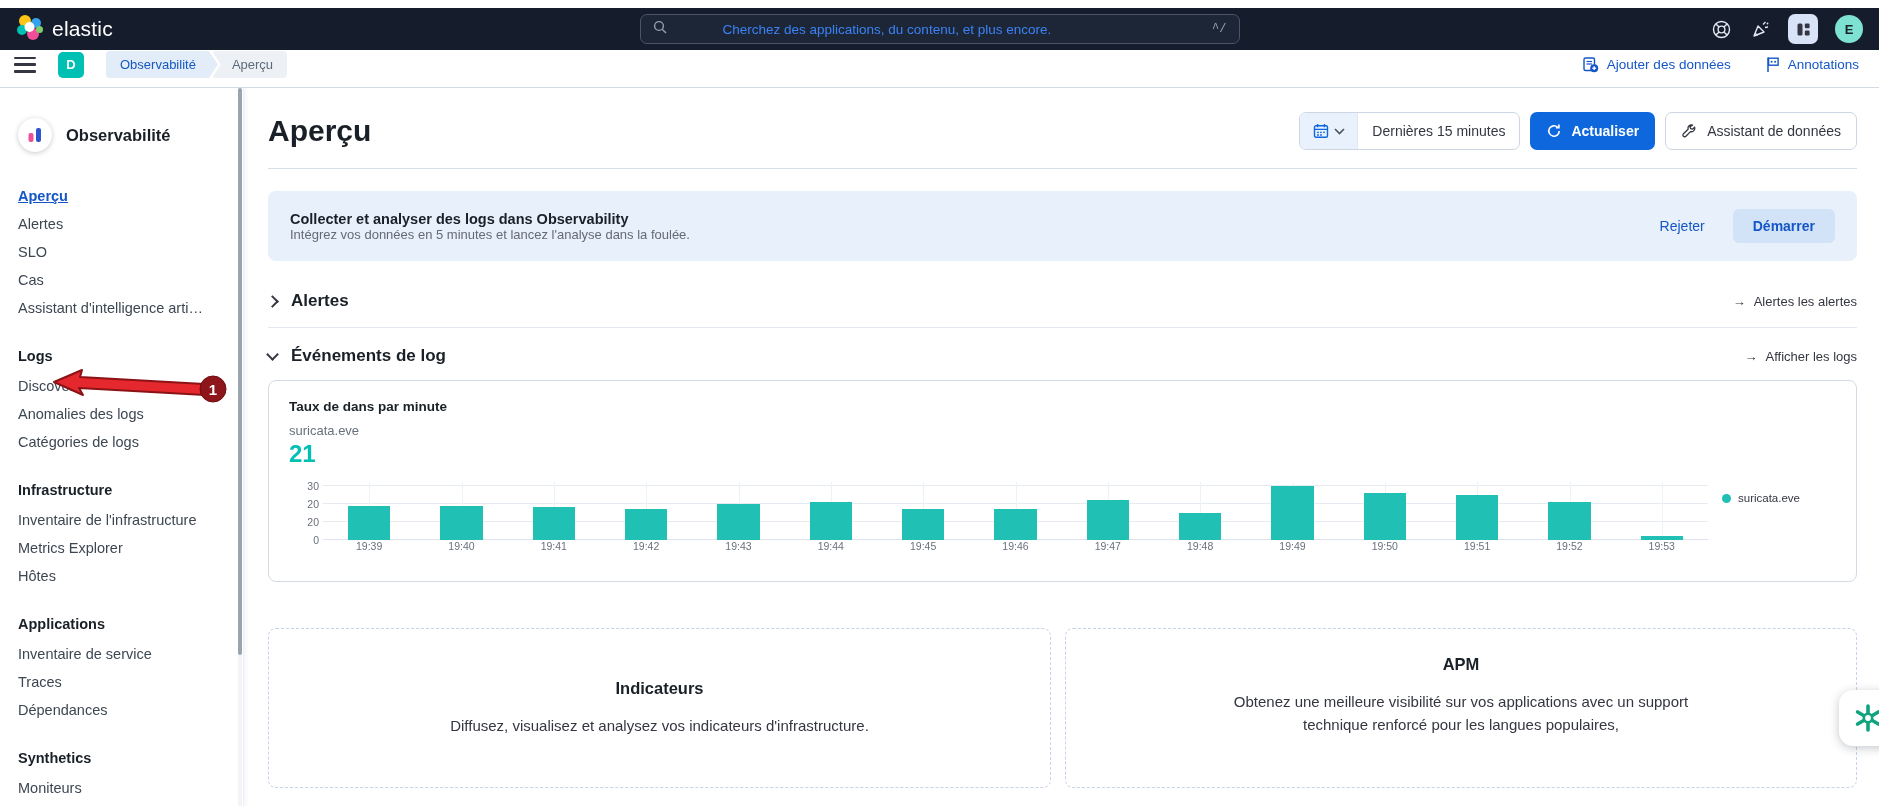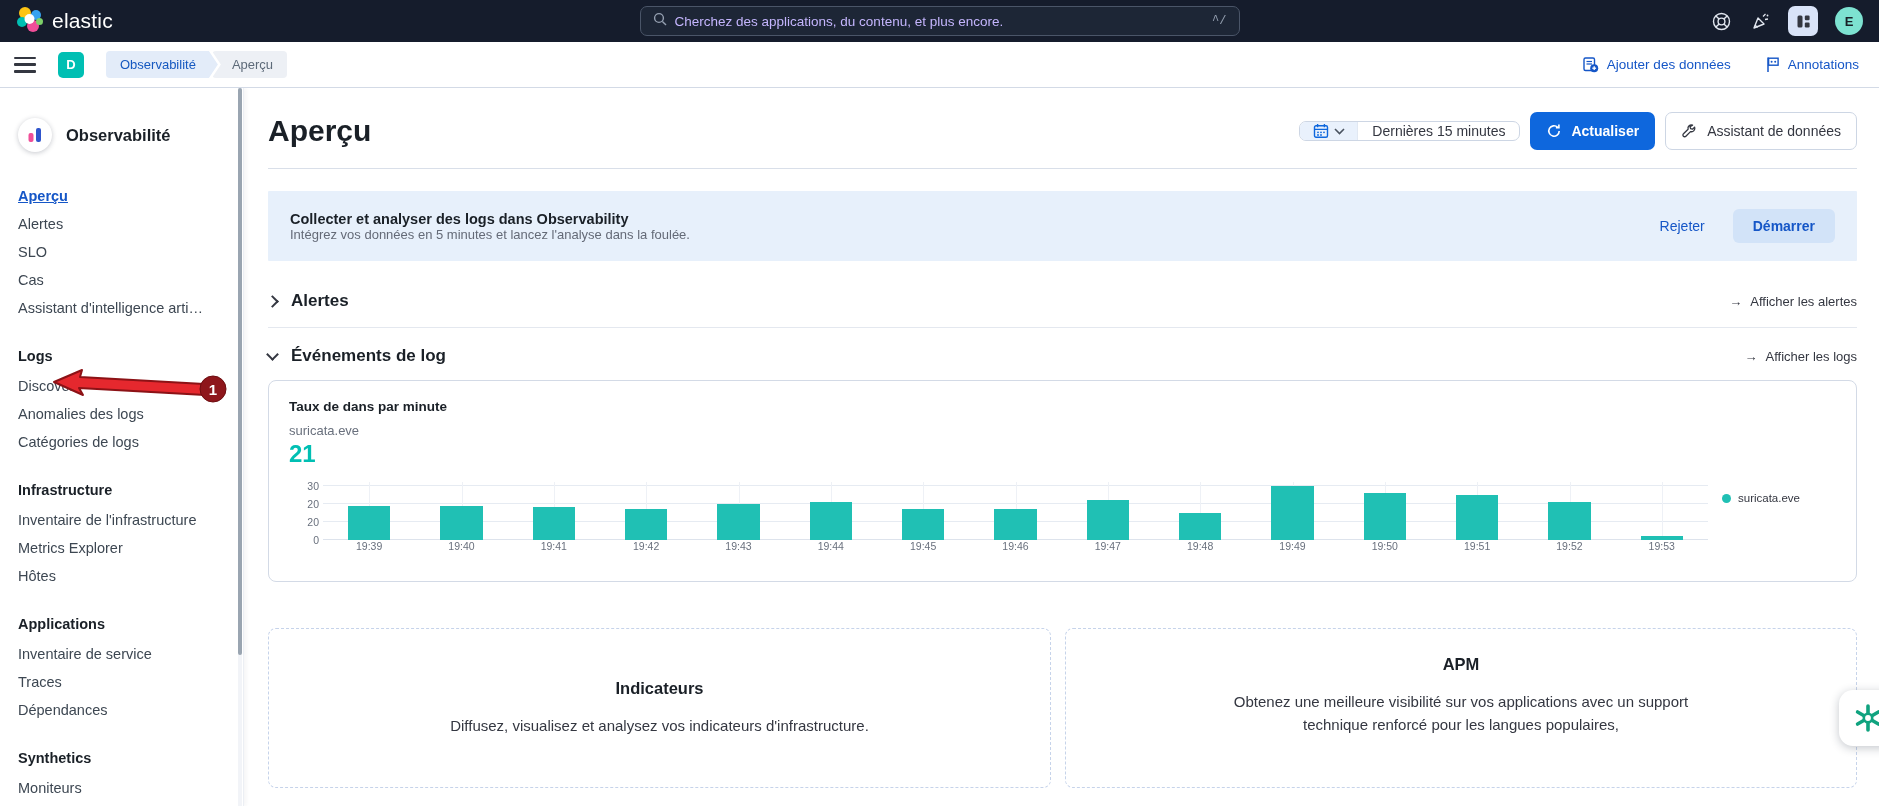--- a/index.html
+++ b/index.html
@@ -1,27 +1,27 @@
 <!DOCTYPE html>
 <html><head>
 <meta charset="utf-8">
 <style>
   * { margin:0; padding:0; box-sizing:border-box; }
   html,body { width:1879px; height:806px; overflow:hidden; background:#fff;
     font-family:"Liberation Sans","DejaVu Sans",sans-serif; color:#343741; }
 
   
-  .topbar { position:absolute; top:0; left:0; right:0; height:42px; background:#151c2c;
+  .topbar { position:absolute; top:8px; left:0; right:0; height:42px; background:#151c2c;
     display:flex; align-items:center; padding:0 16px; z-index:30; }
   .brand { display:flex; align-items:center; gap:9px; }
   .brand-name { color:#fff; font-size:21px; font-weight:500; letter-spacing:.2px; }
   .searchbox { position:absolute; left:50%; transform:translateX(-50%); width:600px; height:30px;
     background:#1d2636; border:1px solid #4a5568; border-radius:7px; display:flex; align-items:center;
     padding:0 12px; gap:8px; }
-  .searchbox .ph { color:#c4b5fd; font-size:13.5px; flex:1; white-space:nowrap; overflow:hidden; }
+  .searchbox .ph { color:#3b82f6; font-size:13.5px; flex:1; white-space:nowrap; overflow:hidden;margin-left:48px; }
   .searchbox .hint { color:#95a0b1; font-size:12px; font-family:"Liberation Mono","DejaVu Sans Mono",monospace; }
   .top-right { margin-left:auto; display:flex; align-items:center; gap:17px; }
   .top-icon { width:22px; height:22px; display:flex; align-items:center; justify-content:center; cursor:pointer; }
   .apps-btn { width:30px; height:30px; border-radius:7px; background:#d9e3f8; display:flex; align-items:center; justify-content:center; }
   .avatar { width:28px; height:28px; border-radius:50%; background:#7de2d1; color:#1a2027; font-size:13px;
     font-weight:700; display:flex; align-items:center; justify-content:center; }
 
   
   .chromebar { position:absolute; top:42px; left:0; right:0; height:46px; background:#fff;
     border-bottom:1px solid #d3dae6; display:flex; align-items:center; padding:0 20px 0 14px; z-index:25; }
@@ -50,30 +50,30 @@
   .nav-item.active { color:#1556c7; font-weight:700; text-decoration:underline; }
   .sb-scroll { position:absolute; top:0; right:1px; width:4px; height:100%; background:#f2f4f8; }
   .sb-thumb { width:4px; height:79%; background:#9aa5b1; border-radius:2px; }
   .annotation-arrow { position:absolute; left:52px; top:280px; pointer-events:none; z-index:40; }
 
   
   .main { position:absolute; top:88px; left:244px; right:0; bottom:0; background:#fff; padding:0 22px 0 24px; overflow:hidden; }
   .head-row { margin-top:24px; display:flex; align-items:center; justify-content:space-between; }
   .page-title { font-size:30px; font-weight:700; color:#1a2027; }
   .toolbar { display:flex; align-items:center; gap:10px; }
-  .datepicker { height:20px; border:1px solid #cdd6e4; border-radius:7px; display:flex; align-items:stretch; overflow:hidden; background:#fff; cursor:pointer; }
+  .datepicker { height:38px; border:1px solid #cdd6e4; border-radius:7px; display:flex; align-items:stretch; overflow:hidden; background:#fff; cursor:pointer; }
   .dp-left { width:58px; background:#e9f1fc; display:flex; align-items:center; justify-content:center; gap:5px; border-right:1px solid #e1e8f2; }
   .dp-text { display:flex; align-items:center; padding:0 14px; font-size:14px; color:#343741; }
   .btn-primary { height:38px; background:#0e67dd; border:none; border-radius:7px; color:#fff; font-size:14px; font-weight:700;
     display:flex; align-items:center; gap:9px; padding:0 16px; cursor:pointer; font-family:inherit; }
   .btn-outline { height:38px; background:#fff; border:1px solid #cdd6e4; border-radius:7px; color:#343741; font-size:14px;
     display:flex; align-items:center; gap:9px; padding:0 15px; cursor:pointer; font-family:inherit; }
   .rule { border:none; border-top:1px solid #d9dfe9; margin-top:18px; }
 
-  .banner { margin-top:22px; background:#e7f0fb; border-radius:1px; height:70px; display:flex; align-items:center;
+  .banner { margin-top:22px; background:#e7f0fb; border-radius:8px; height:70px; display:flex; align-items:center;
     justify-content:space-between; padding:0 22px; }
   .banner-title { font-size:14.5px; font-weight:700; color:#1a2027; }
   .banner-sub { font-size:13px; color:#646a77; }
   .banner-actions { display:flex; align-items:center; gap:28px; }
   .link-dismiss { color:#1556c7; font-size:14px; cursor:pointer; }
   .btn-start { background:#d2e3f8; color:#1556c7; font-weight:700; font-size:14px; border:none; border-radius:6px;
     height:34px; padding:0 20px; cursor:pointer; font-family:inherit; }
 
   .section-row { display:flex; align-items:center; justify-content:space-between; }
   .section-left { display:flex; align-items:center; gap:14px; cursor:pointer; }
@@ -308,21 +308,21 @@
     </div>
   </div>
 
   <div class="section-row row-alerts">
     <div class="section-left">
       <span class="chev right"></span>
       <span class="section-title">Alertes</span>
     </div>
     <span class="section-link">
       <span>→</span>
-      <span>Afficher les alertes</span>
+      <span>Alertes les alertes</span>
     </span>
   </div>
   <hr class="rule2">
 
   <div class="section-row row-logs">
     <div class="section-left">
       <span class="chev down"></span>
       <span class="section-title">Événements de log</span>
     </div>
     <span class="section-link">

